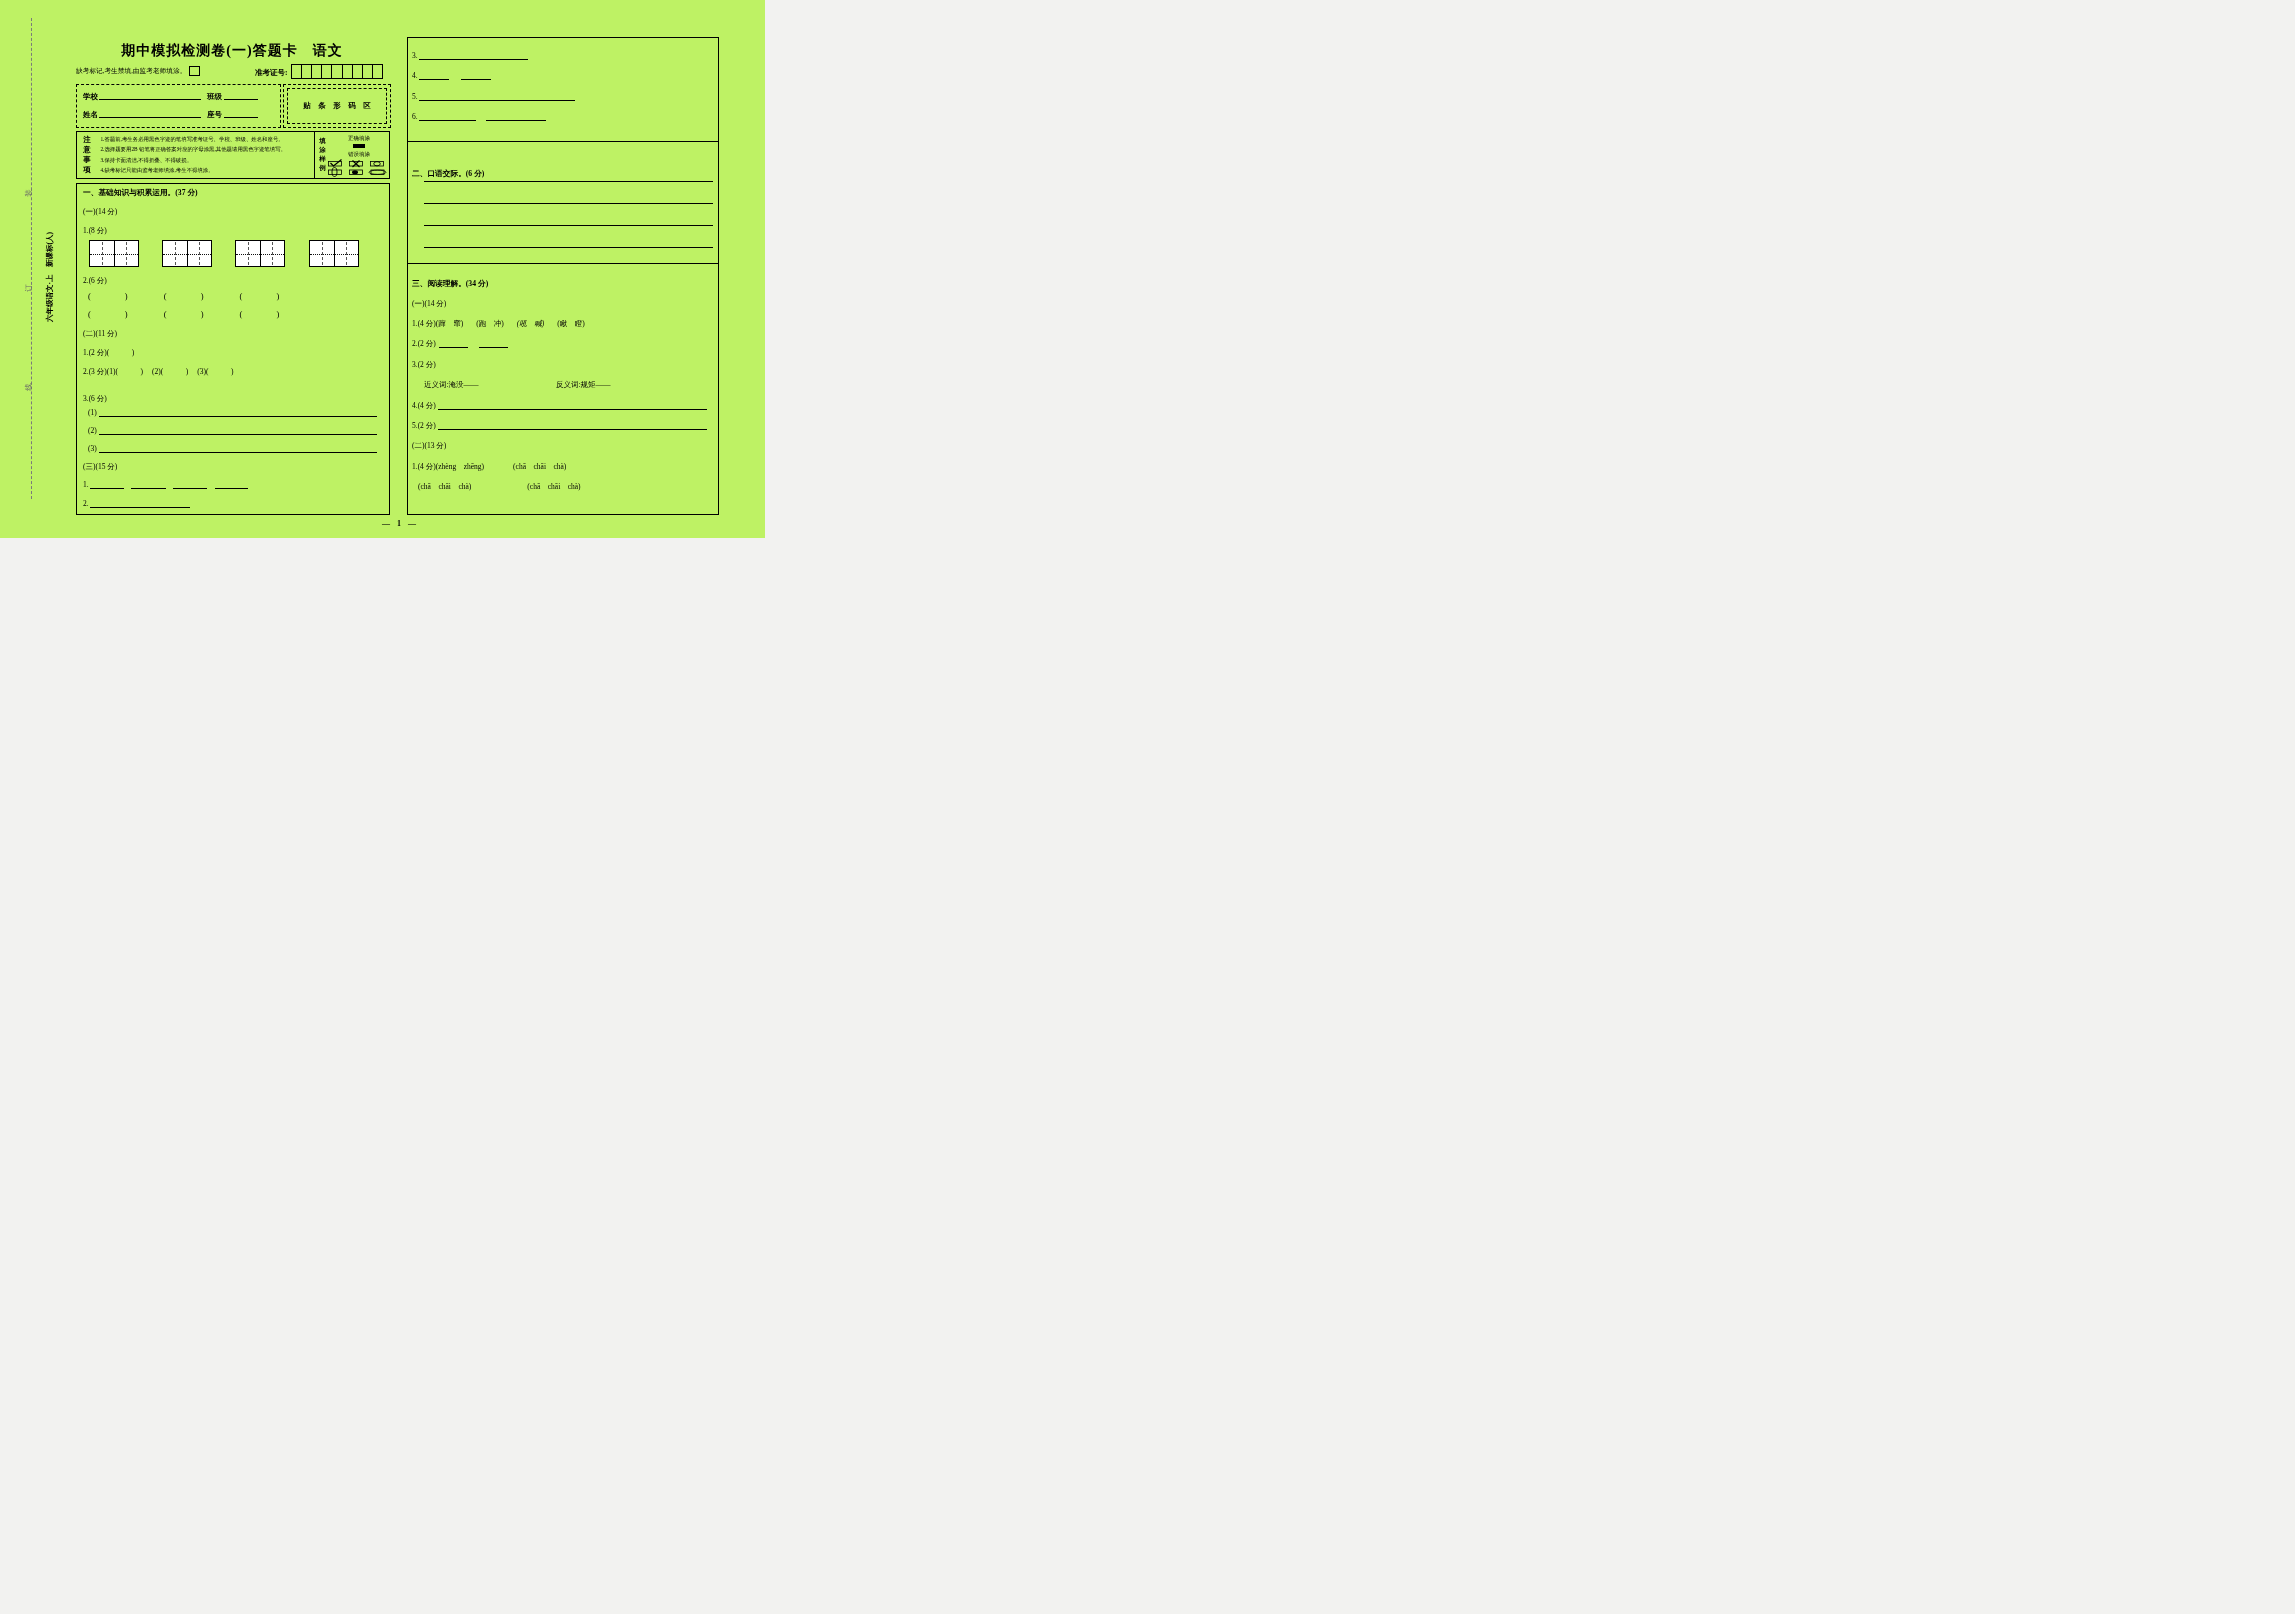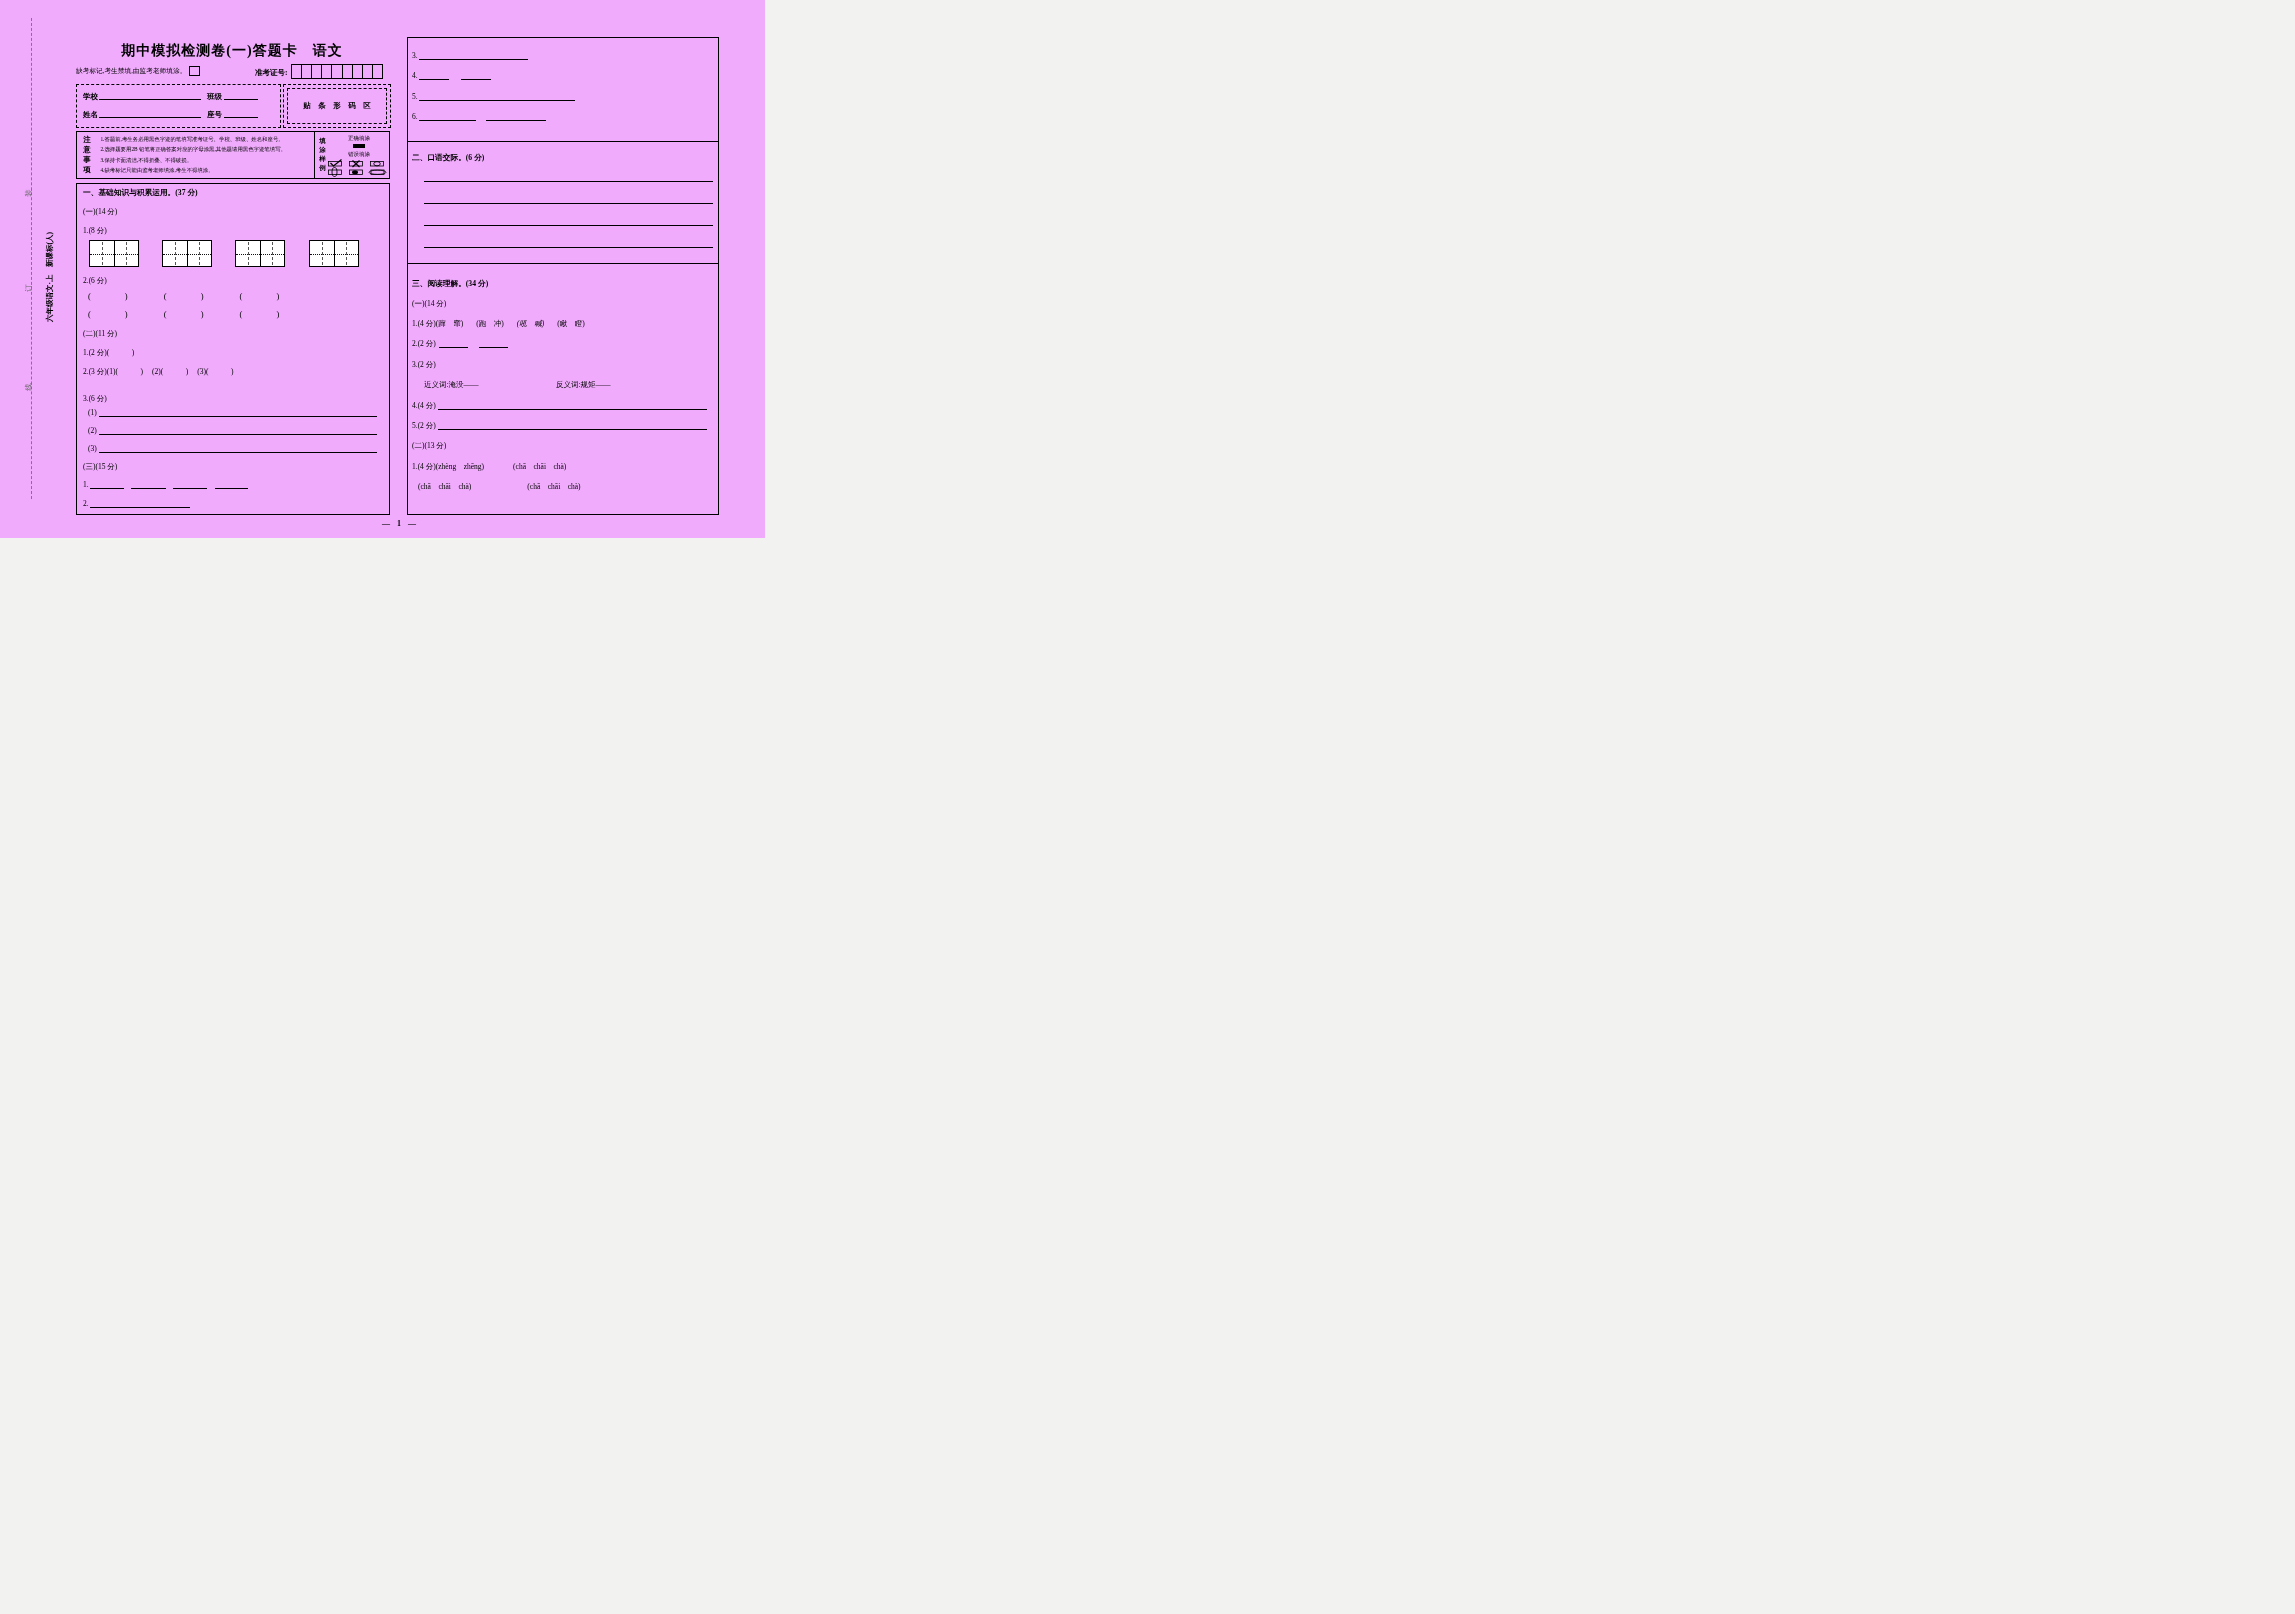--- a/index.html
+++ b/index.html
@@ -1,17 +1,17 @@
 <!DOCTYPE html>
 <html style="font-size:8px"><head>
 <meta charset="utf-8">
 <style>
   html,body{margin:0;padding:0;background:#f2f2f0;}
   .page{
-    position:relative;width:765px;height:538px;background:#f0abfc;
+    position:relative;width:765px;height:538px;background:#bef264;
     font-family:"Liberation Serif","DejaVu Serif",serif;color:#000;overflow:hidden;
   }
   .abs{position:absolute;}
   .bold{font-weight:bold;}
   .box{position:absolute;border:1px solid #000;}
   .u{display:inline-block;height:1em;border-bottom:0.8px solid #000;vertical-align:-2px;}
   .pre{white-space:pre;}
   .vstack{width:1.05em;word-break:break-all;line-height:10px;text-align:center;}
   .rule{position:absolute;border-top:0.9px solid #000;}
   .qlabel{font-size:7.5px;}
@@ -199,21 +199,21 @@
     </div>
     <div class="abs row qlabel" style="left:4px;top:54px;">
       <span>5.</span><span class="u" style="width:156px;margin-left:1px;"></span>
     </div>
     <div class="abs row qlabel" style="left:4px;top:74px;">
       <span>6.</span><span class="u" style="width:57px;margin-left:1px;margin-right:10px;"></span><span class="u" style="width:60px;"></span>
     </div>
 
     <div class="rule" style="left:0;right:0;top:103px;border-top-width:0.7px;"></div>
 
-    <div class="abs bold" style="left:4px;top:115px;font-size:7.7px;">二、口语交际。(6 分)</div>
+    <div class="abs bold" style="left:4px;top:131px;font-size:7.7px;">二、口语交际。(6 分)</div>
     <div class="abs" style="left:16px;top:143px;width:289px;border-top:1px solid #000;"></div>
     <div class="abs" style="left:16px;top:165px;width:289px;border-top:0.8px solid #000;"></div>
     <div class="abs" style="left:16px;top:187px;width:289px;border-top:0.8px solid #000;"></div>
     <div class="abs" style="left:16px;top:209px;width:289px;border-top:0.8px solid #000;"></div>
 
     <div class="rule" style="left:0;right:0;top:225px;border-top-width:0.7px;"></div>
 
     <div class="abs bold" style="left:4px;top:241px;font-size:7.7px;">三、阅读理解。(34 分)</div>
     <div class="abs qlabel" style="left:4px;top:261px;">(一)(14 分)</div>
     <div class="abs row qlabel" style="left:4px;top:281px;">

